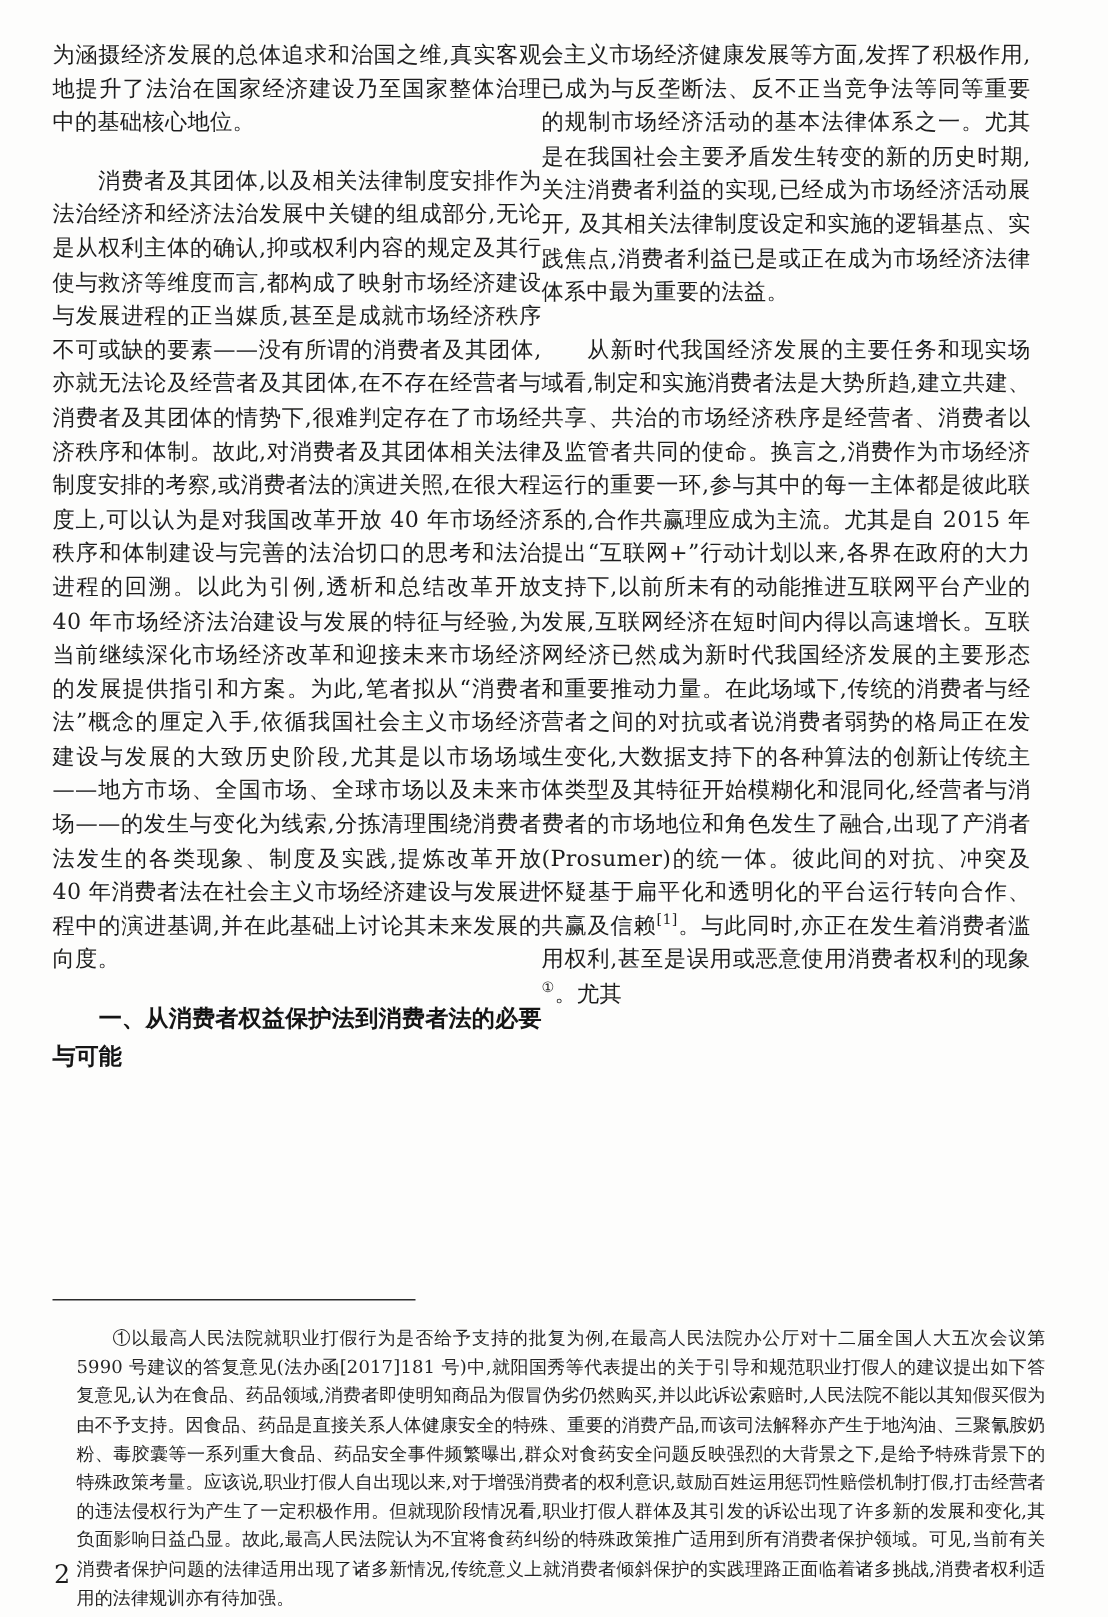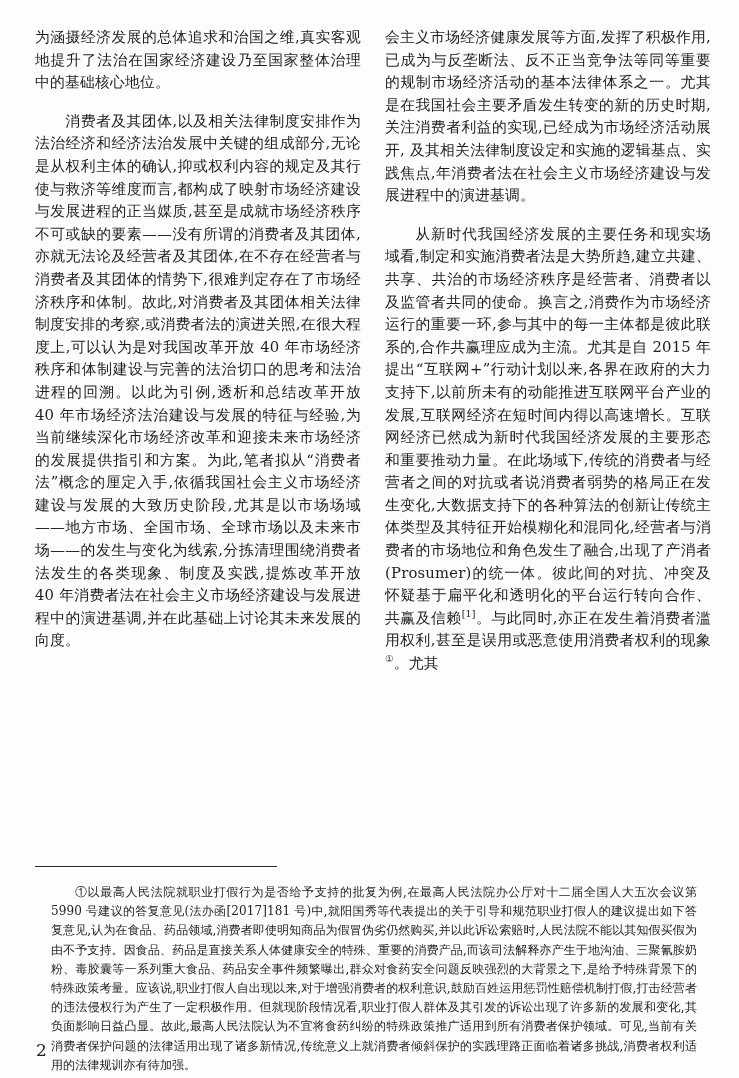--- a/index.html
+++ b/index.html
@@ -2,21 +2,21 @@
 <html><head>
 <meta charset="utf-8">
 <style>
   html,body{margin:0;padding:0;background:#ffffff;}
   .page{
     position:relative;width:739px;height:1078px;background:#fdfdfc;
     font-family:"DejaVu Serif","Liberation Serif",serif;color:#1d1d1d;overflow:hidden;
   }
   .columns{
     position:absolute;left:35px;top:26px;width:676px;
-    display:flex;gap:24px;
+    display:flex;
   }
   .col{flex:0 0 326px;width:326px;text-align:justify;}
   .para{margin:0;font-size:14.8px;line-height:22.6px;letter-spacing:0.2px;}
   .para.indent{text-indent:2.05em;margin-top:16px;}
   .heading{
     font-family:"DejaVu Sans","Liberation Sans",sans-serif;
     font-weight:bold;font-size:15.4px;line-height:25px;
     margin:15px 0 17px 0;text-indent:2em;text-align:justify;color:#151515;
   }
   sup.fnref{font-size:9.5px;line-height:0;vertical-align:super;}
@@ -33,24 +33,25 @@
 </head>
 <body>
 
 <div class="page">
 
   <div class="columns">
 
     <div class="col">
       <p class="para">为涵摄经济发展的总体追求和治国之维,真实客观地提升了法治在国家经济建设乃至国家整体治理中的基础核心地位。</p>
       <p class="para indent">消费者及其团体,以及相关法律制度安排作为法治经济和经济法治发展中关键的组成部分,无论是从权利主体的确认,抑或权利内容的规定及其行使与救济等维度而言,都构成了映射市场经济建设与发展进程的正当媒质,甚至是成就市场经济秩序不可或缺的要素——没有所谓的消费者及其团体,亦就无法论及经营者及其团体,在不存在经营者与消费者及其团体的情势下,很难判定存在了市场经济秩序和体制。故此,对消费者及其团体相关法律制度安排的考察,或消费者法的演进关照,在很大程度上,可以认为是对我国改革开放 40 年市场经济秩序和体制建设与完善的法治切口的思考和法治进程的回溯。以此为引例,透析和总结改革开放 40 年市场经济法治建设与发展的特征与经验,为当前继续深化市场经济改革和迎接未来市场经济的发展提供指引和方案。为此,笔者拟从“消费者法”概念的厘定入手,依循我国社会主义市场经济建设与发展的大致历史阶段,尤其是以市场场域——地方市场、全国市场、全球市场以及未来市场——的发生与变化为线索,分拣清理围绕消费者法发生的各类现象、制度及实践,提炼改革开放 40 年消费者法在社会主义市场经济建设与发展进程中的演进基调,并在此基础上讨论其未来发展的向度。</p>
+      <h2 class="heading">一、从消费者权益保护法到消费者法的必要与可能</h2>
     </div>
 
     <div class="col">
-      <p class="para">会主义市场经济健康发展等方面,发挥了积极作用,已成为与反垄断法、反不正当竞争法等同等重要的规制市场经济活动的基本法律体系之一。尤其是在我国社会主要矛盾发生转变的新的历史时期,关注消费者利益的实现,已经成为市场经济活动展开, 及其相关法律制度设定和实施的逻辑基点、实践焦点,年消费者法在社会主义市场经济建设与发展进程中的演进基调。</p>
+      <p class="para">会主义市场经济健康发展等方面,发挥了积极作用,已成为与反垄断法、反不正当竞争法等同等重要的规制市场经济活动的基本法律体系之一。尤其是在我国社会主要矛盾发生转变的新的历史时期,关注消费者利益的实现,已经成为市场经济活动展开, 及其相关法律制度设定和实施的逻辑基点、实践焦点,消费者利益已是或正在成为市场经济法律体系中最为重要的法益。</p>
       <p class="para indent"><span>从新时代我国经济发展的主要任务和现实场域看,制定和实施消费者法是大势所趋,建立共建、共享、共治的市场经济秩序是经营者、消费者以及监管者共同的使命。换言之,消费作为市场经济运行的重要一环,参与其中的每一主体都是彼此联系的,合作共赢理应成为主流。尤其是自 2015 年提出“互联网+”行动计划以来,各界在政府的大力支持下,以前所未有的动能推进互联网平台产业的发展,互联网经济在短时间内得以高速增长。互联网经济已然成为新时代我国经济发展的主要形态和重要推动力量。在此场域下,传统的消费者与经营者之间的对抗或者说消费者弱势的格局正在发生变化,大数据支持下的各种算法的创新让传统主体类型及其特征开始模糊化和混同化,经营者与消费者的市场地位和角色发生了融合,出现了产消者(Prosumer)的统一体。彼此间的对抗、冲突及怀疑基于扁平化和透明化的平台运行转向合作、共赢及信赖</span><sup class="fnref">[1]</sup><span>。与此同时,亦正在发生着消费者滥用权利,甚至是误用或恶意使用消费者权利的现象</span><sup class="fnref">①</sup><span>。尤其</span></p>
     </div>
 
   </div>
 
   <div class="footnotes">
     <div class="fn-rule"></div>
     <p class="fn-text">①以最高人民法院就职业打假行为是否给予支持的批复为例,在最高人民法院办公厅对十二届全国人大五次会议第 5990 号建议的答复意见(法办函[2017]181 号)中,就阳国秀等代表提出的关于引导和规范职业打假人的建议提出如下答复意见,认为在食品、药品领域,消费者即使明知商品为假冒伪劣仍然购买,并以此诉讼索赔时,人民法院不能以其知假买假为由不予支持。因食品、药品是直接关系人体健康安全的特殊、重要的消费产品,而该司法解释亦产生于地沟油、三聚氰胺奶粉、毒胶囊等一系列重大食品、药品安全事件频繁曝出,群众对食药安全问题反映强烈的大背景之下,是给予特殊背景下的特殊政策考量。应该说,职业打假人自出现以来,对于增强消费者的权利意识,鼓励百姓运用惩罚性赔偿机制打假,打击经营者的违法侵权行为产生了一定积极作用。但就现阶段情况看,职业打假人群体及其引发的诉讼出现了许多新的发展和变化,其负面影响日益凸显。故此,最高人民法院认为不宜将食药纠纷的特殊政策推广适用到所有消费者保护领域。可见,当前有关消费者保护问题的法律适用出现了诸多新情况,传统意义上就消费者倾斜保护的实践理路正面临着诸多挑战,消费者权利适用的法律规训亦有待加强。</p>
   </div>
 

